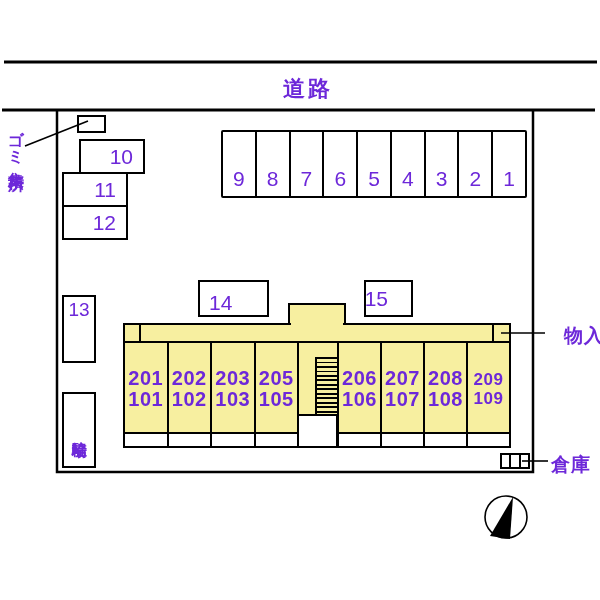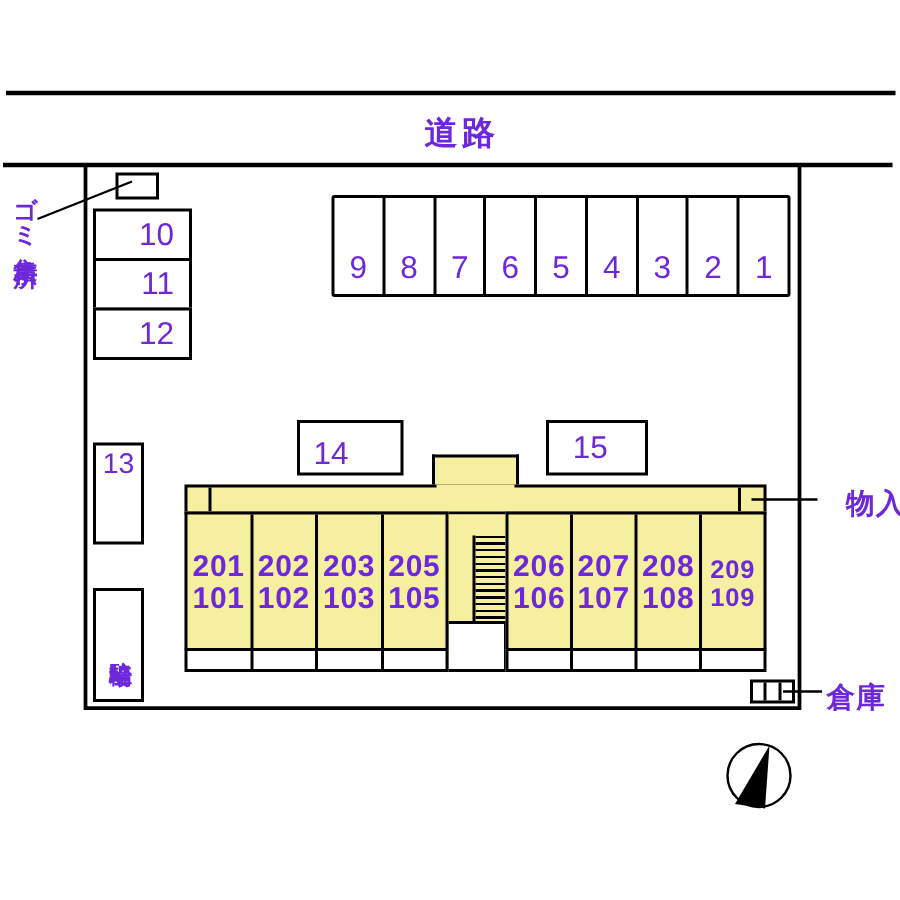--- a/index.html
+++ b/index.html
@@ -42,21 +42,21 @@
 <body>
 
 <div id="canvas">
 
   <div class="abs" style="left:250px;top:74px;width:116px;text-align:center;font-size:22px;font-weight:600;letter-spacing:3px;">道路</div>
 
   <div class="abs box" style="left:77px;top:115px;width:29px;height:18px;"></div>
 
   <div class="abs vtext" style="left:5px;top:119px;font-size:16px;letter-spacing:2px;">ゴミ集積所</div>
 
-  <div class="abs box lbox" style="top:139px;">
+  <div class="abs box lbox" style="top:139px;margin-left:17px;">
     <span class="num">10</span>
   </div>
   <div class="abs box lbox" style="top:172px;">
     <span class="num">11</span>
   </div>
   <div class="abs box lbox" style="top:205px;">
     <span class="num">12</span>
   </div>
 
   <div class="abs" id="parking-row">
@@ -94,21 +94,21 @@
   </div>
 
   <div class="abs box" style="left:62px;top:392px;width:34px;height:76px;display:flex;align-items:center;justify-content:center;">
     <span class="vtext" style="font-size:15px;letter-spacing:1px;">駐輪場</span>
   </div>
 
   <div class="abs box" style="left:198px;top:280px;width:71px;height:37px;display:flex;align-items:flex-end;padding-left:9px;">
     <span class="num">14</span>
   </div>
 
-  <div class="abs box" style="left:364px;top:280px;width:68px;height:37px;display:flex;align-items:center;justify-content:center;padding-right:9px;">
+  <div class="abs box" style="left:364px;top:280px;width:49px;height:37px;display:flex;align-items:center;justify-content:flex-end;padding-right:23px;">
     <span class="num">15</span>
   </div>
 
   <div class="abs ybox" style="left:288px;top:303px;width:58px;height:23px;border:2px solid var(--line);border-bottom:none;"></div>
 
   <div class="abs ybox" style="left:123px;top:323px;width:388px;height:20px;border:2px solid var(--line);"></div>
 
   <div class="abs ybox" style="left:291px;top:323px;width:52px;height:6px;"></div>
 
   <div class="abs" style="left:139px;top:325px;width:2px;height:16px;background:var(--line);"></div>

